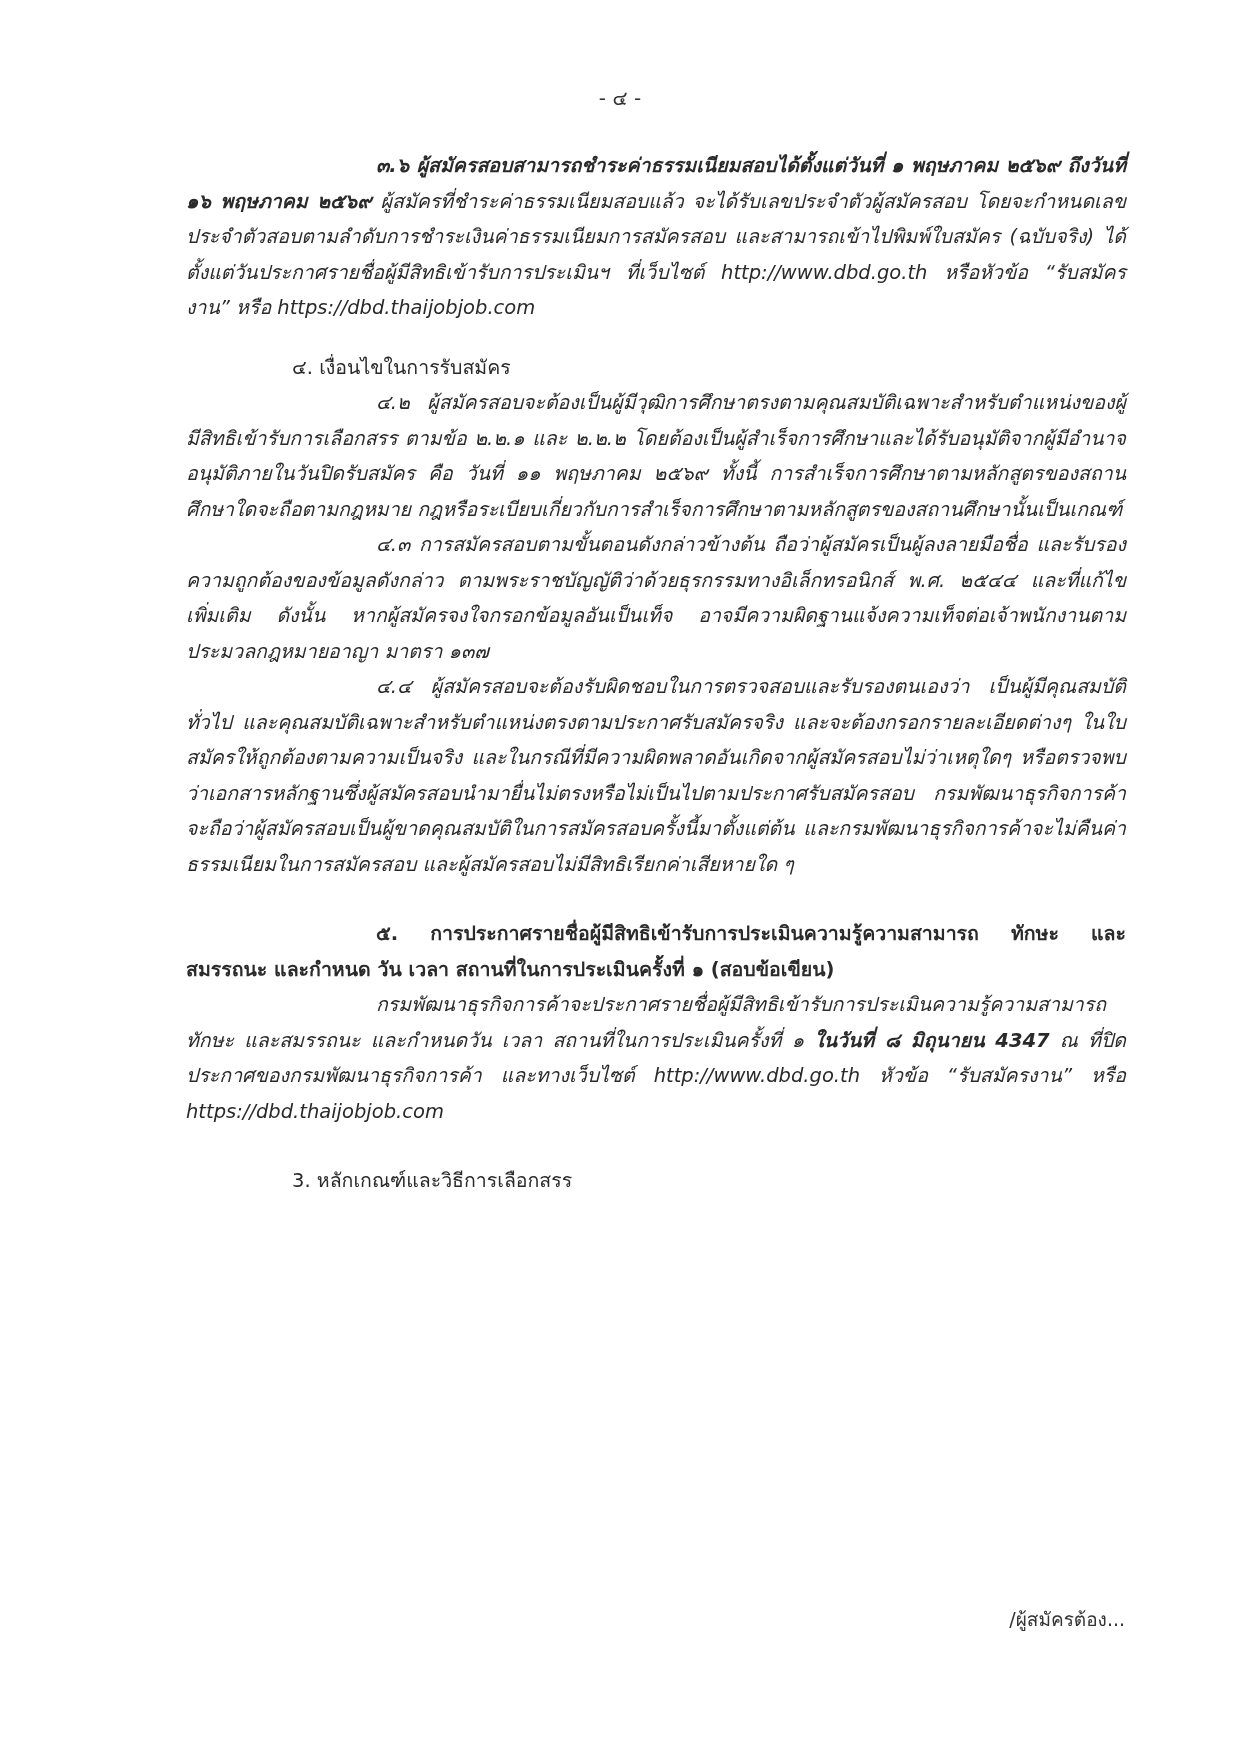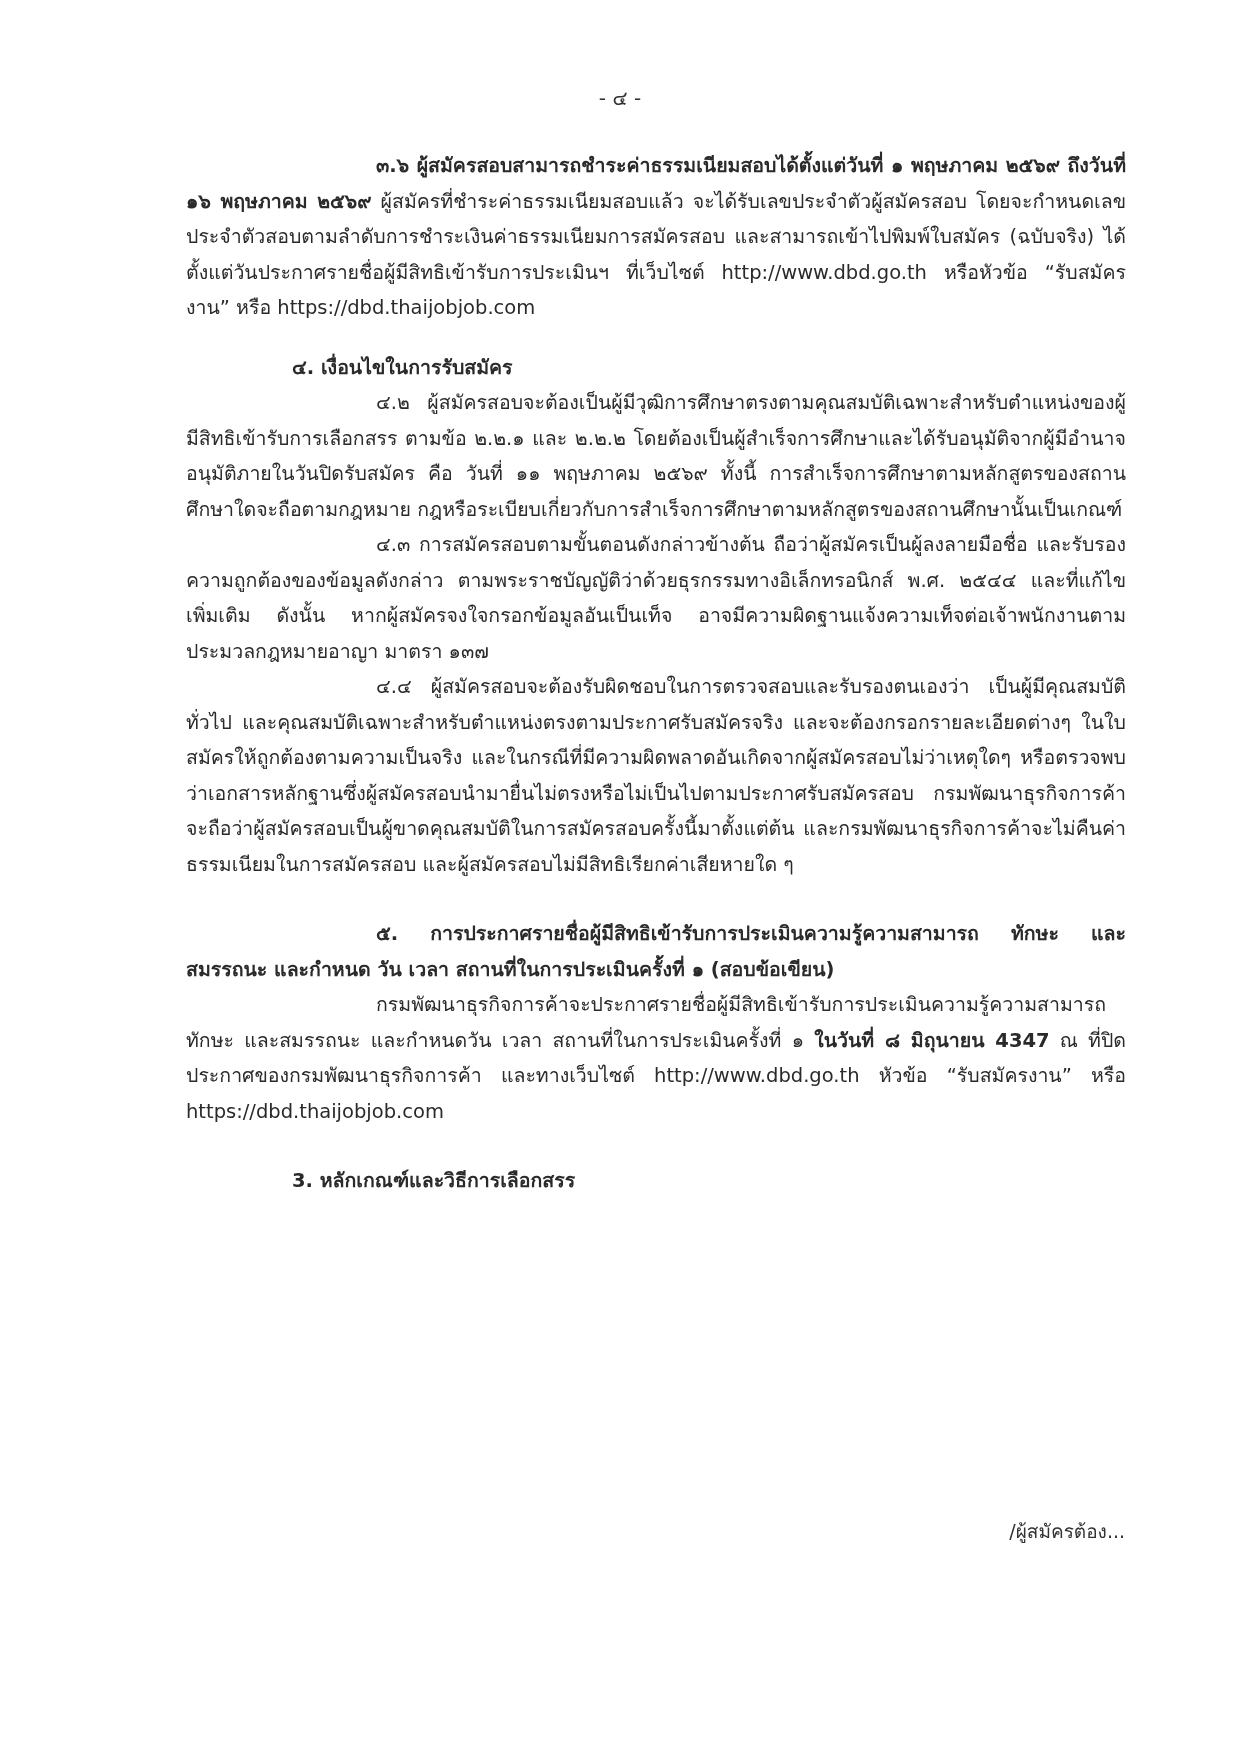--- a/index.html
+++ b/index.html
@@ -10,27 +10,27 @@
   }
   .page-number {
     position: absolute; top: 82px; left: 0; width: 1240px;
     text-align: center; font-size: 20px; color: #333;
   }
   .content {
     position: absolute; left: 186px; top: 148px; width: 940px;
     font-size: 19.5px; line-height: 35.5px;
   }
   p { margin: 0; text-align: justify; text-align-last: left; }
-  .indent { text-indent: 190px; }
-  .heading { padding-left: 106px; font-weight: bold; }
+  .indent { text-indent: 190px; font-style: italic; }
+  .heading { padding-left: 106px; font-weight: normal; }
   .b { font-weight: bold; }
   .gap-m { height: 24px; }
   .gap-l { height: 34px; }
   .continuation {
-    position: absolute; right: 115px; top: 1516px;
+    position: absolute; right: 115px; top: 1604px;
     font-size: 19px; color: #333;
   }
   .h5 { text-indent: 190px; font-weight: bold; }
 </style>
 </head>
 <body>
 
 <div class="page-number">- ๔ -</div>
 
 <div class="content">

